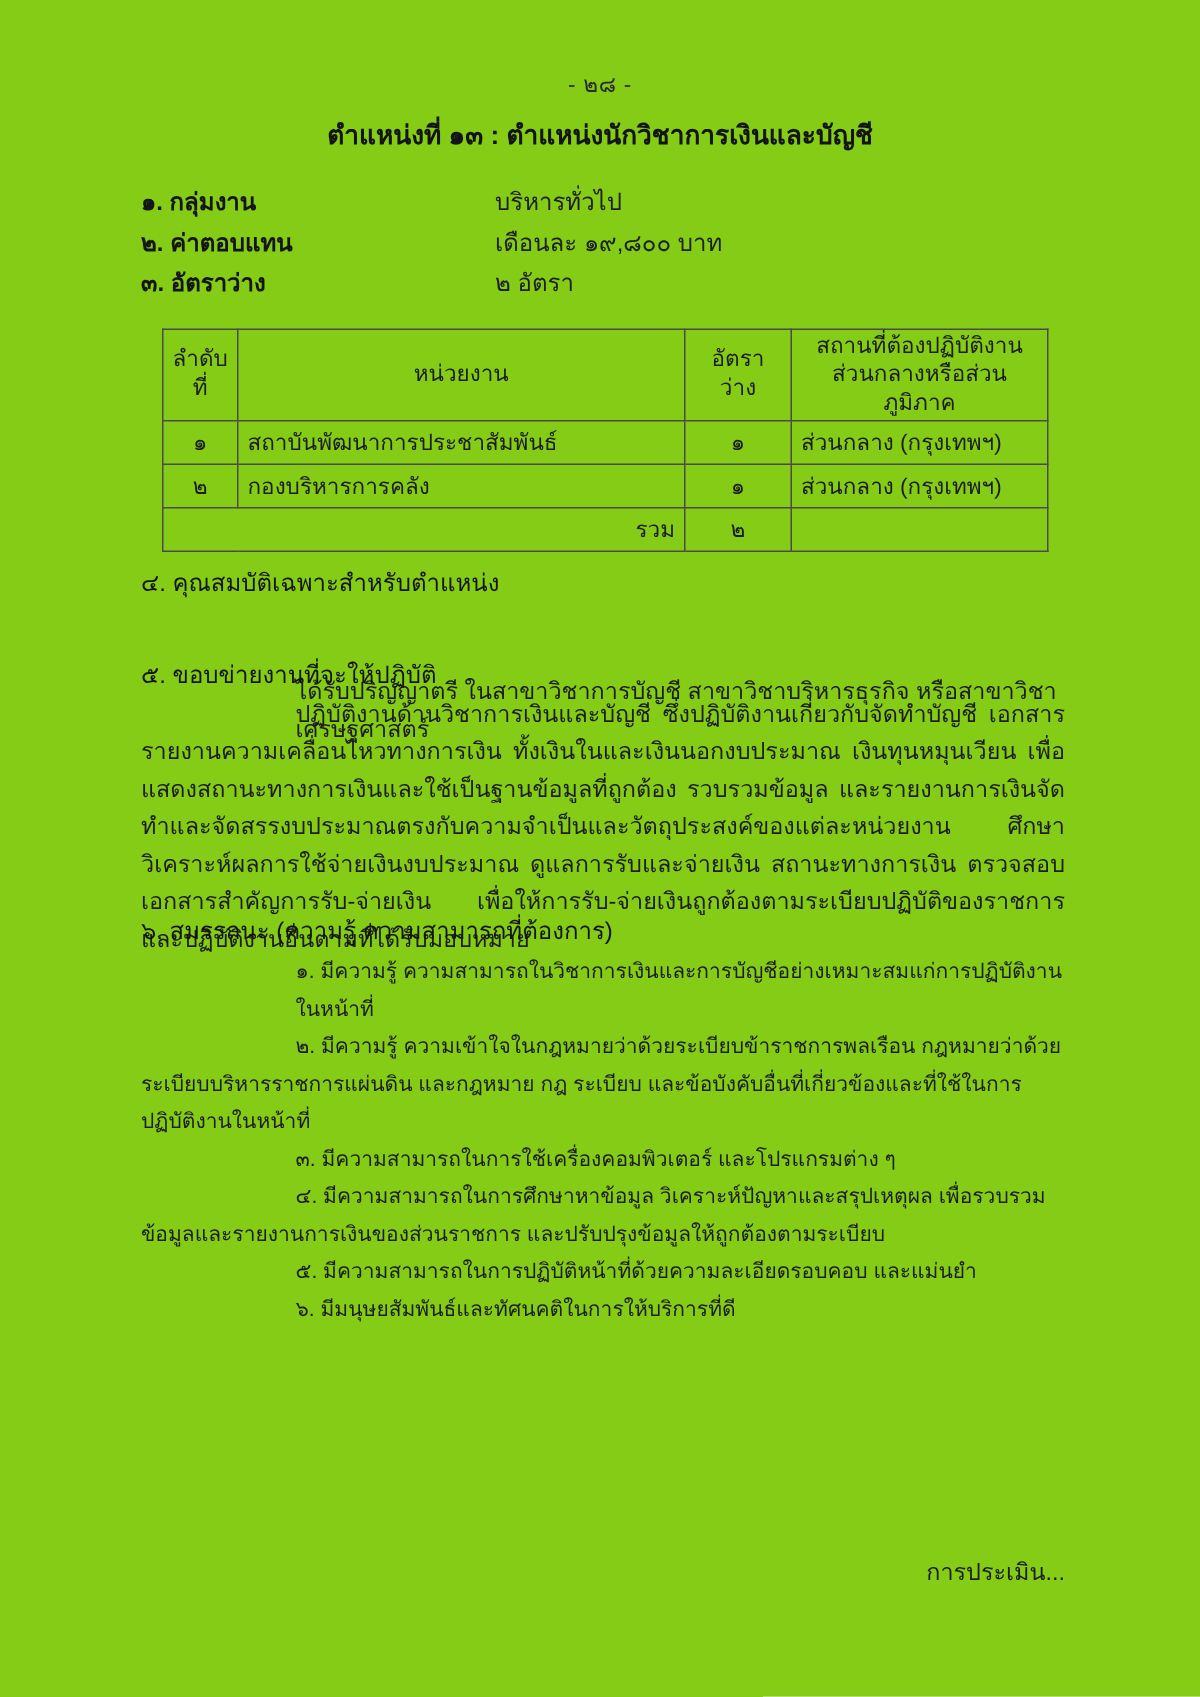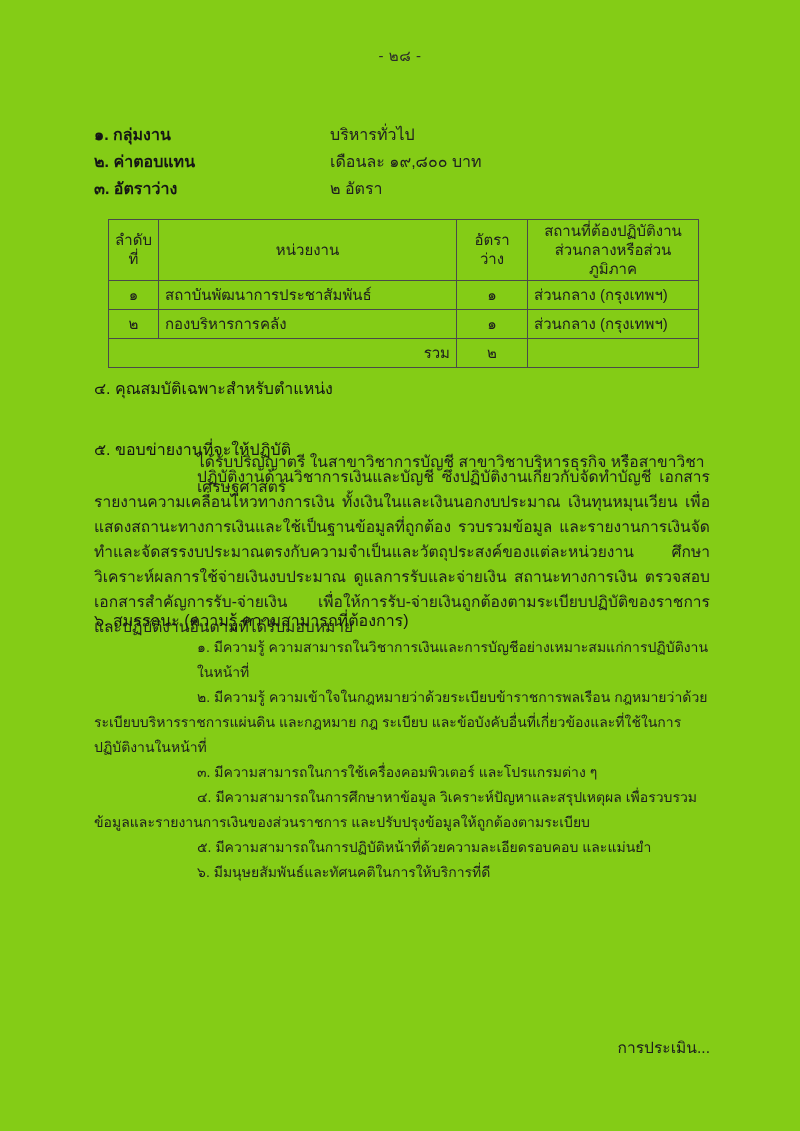--- a/index.html
+++ b/index.html
@@ -165,20 +165,21 @@
     color: #1d1d1d;
   }
 </style>
 </head>
 <body>
 
 <div class="page">
 
   <div class="page-number">- ๒๘ -</div>
 
+  <div class="doc-title">ตำแหน่งที่ ๑๓ : ตำแหน่งนักวิชาการเงินและบัญชี</div>
 
   <div class="info-list">
     <div class="info-row">
       <span class="info-label">๑. กลุ่มงาน</span>
       <span class="info-value">บริหารทั่วไป</span>
     </div>
     <div class="info-row">
       <span class="info-label">๒. ค่าตอบแทน</span>
       <span class="info-value">เดือนละ ๑๙,๘๐๐ บาท</span>
     </div>

